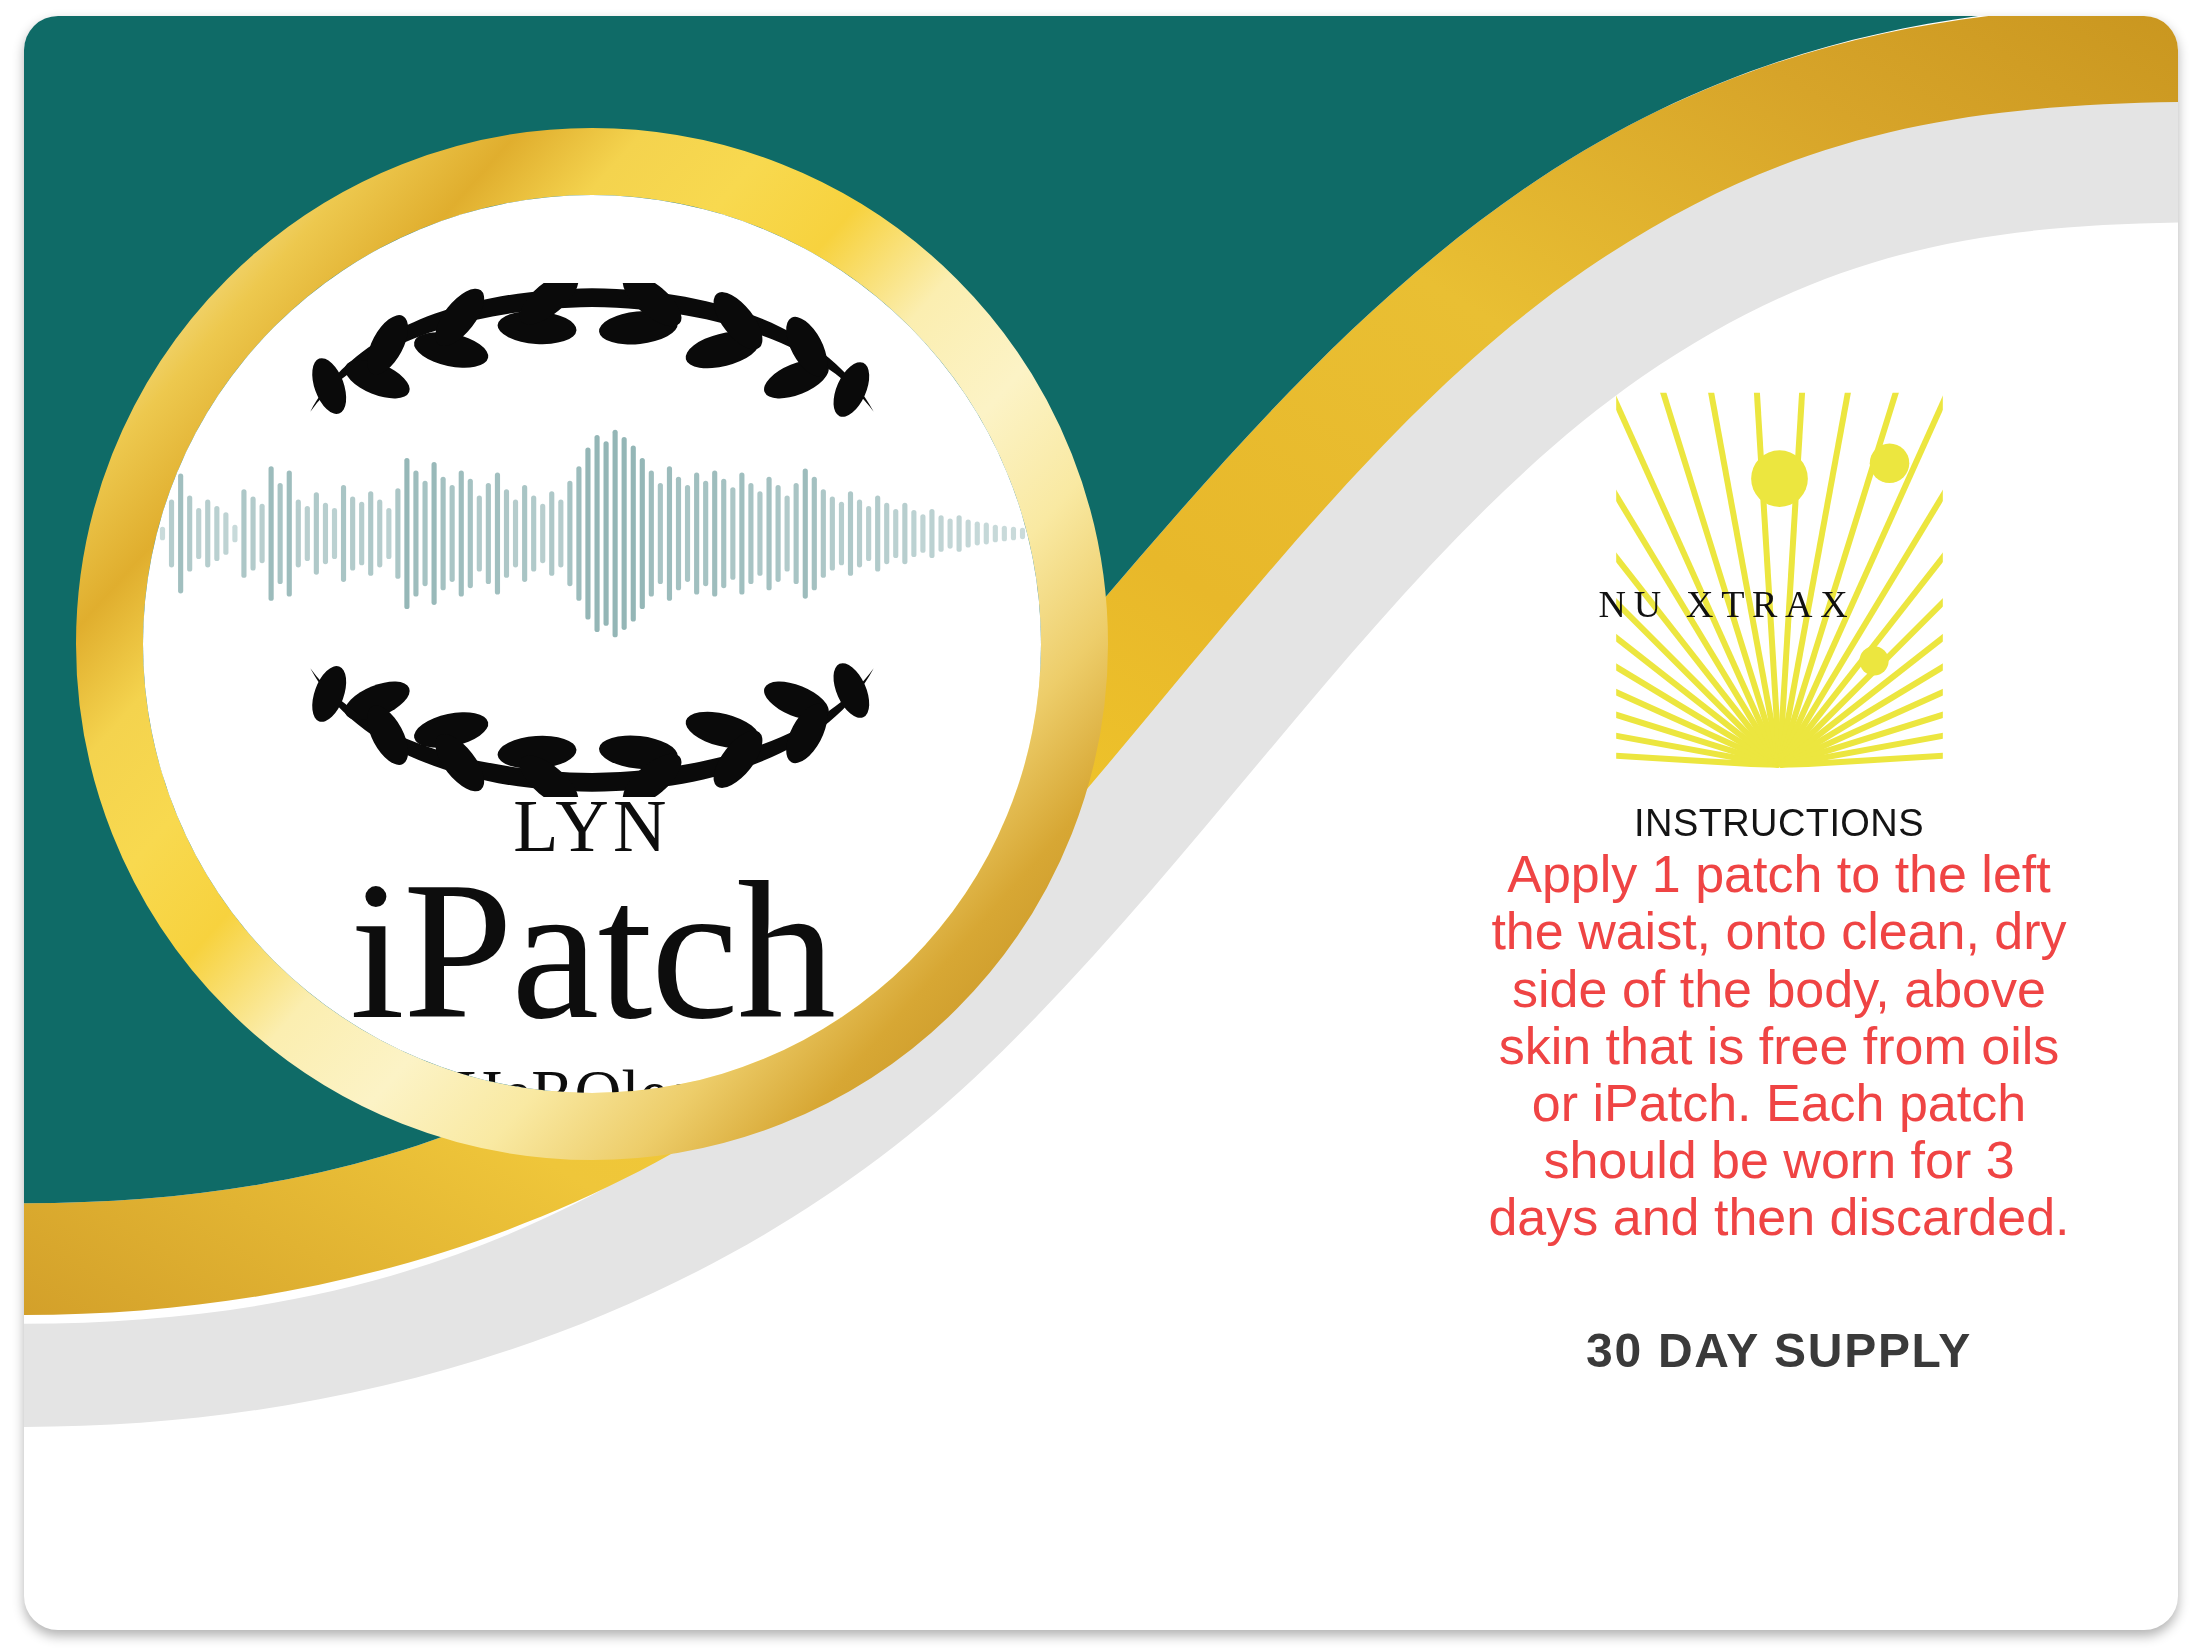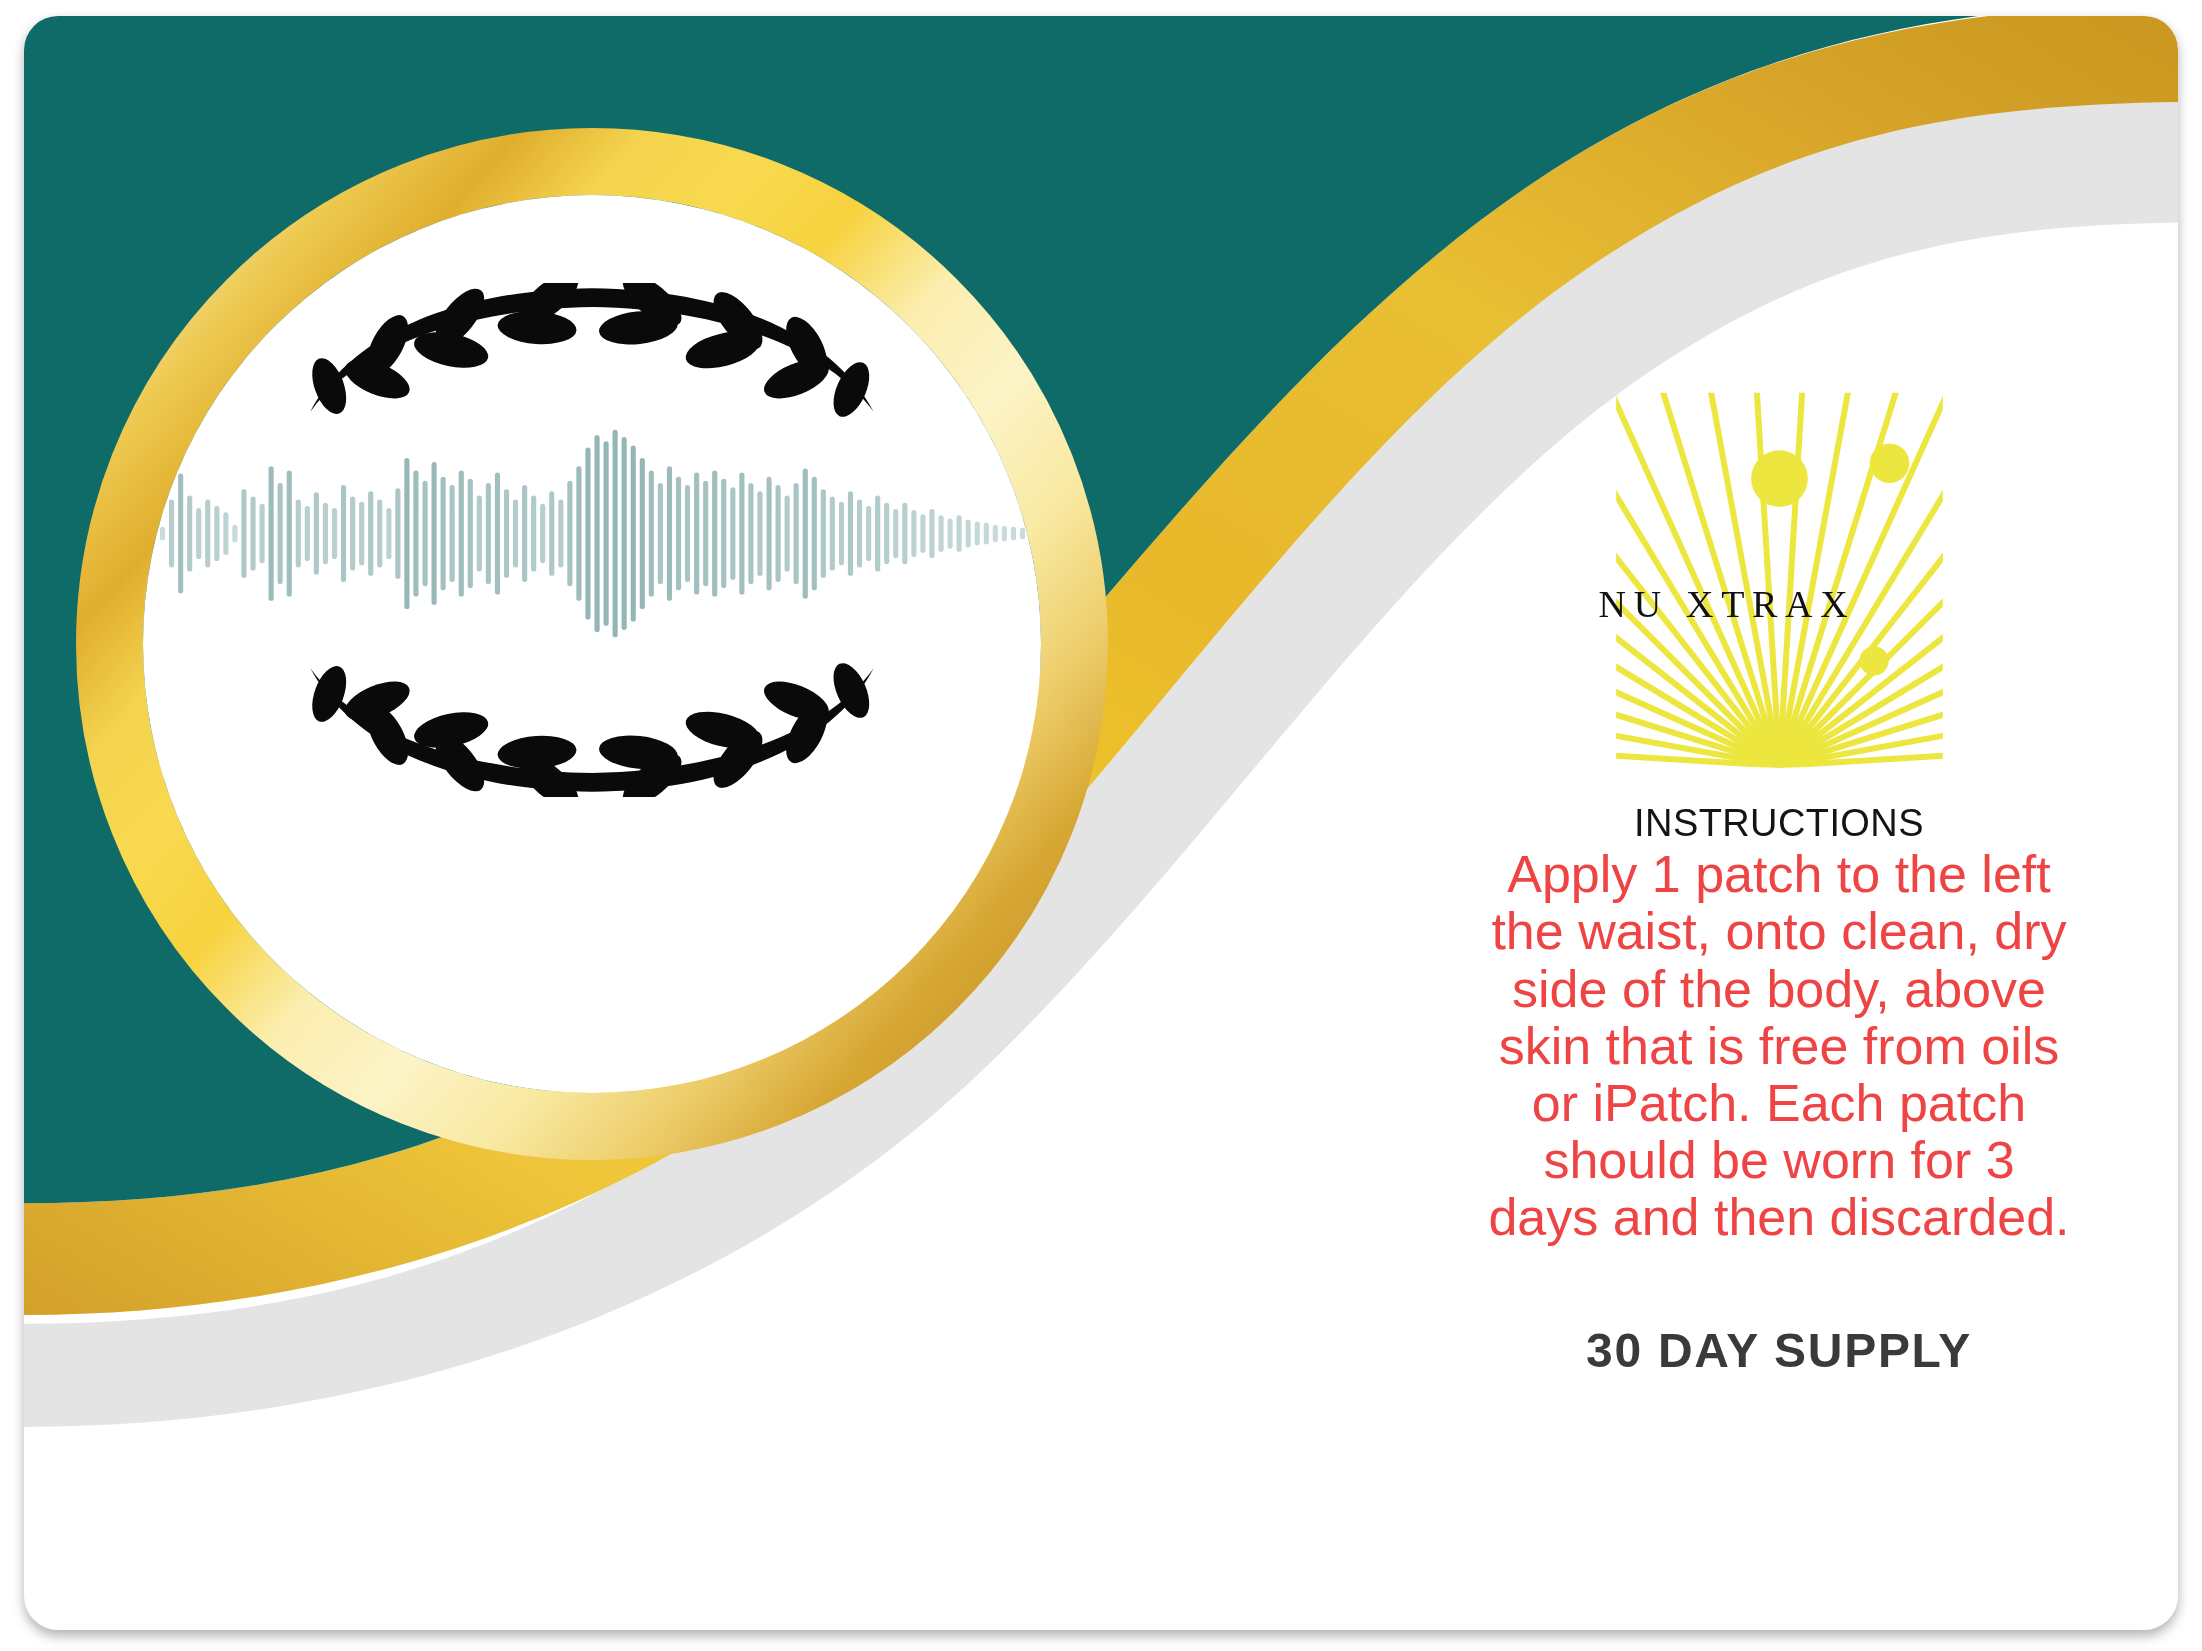--- a/index.html
+++ b/index.html
@@ -334,20 +334,28 @@
           <ellipse cx="404" cy="52" rx="46" ry="19" transform="rotate(-6 404 52)"></ellipse>
           <ellipse cx="420" cy="20" rx="42" ry="18" transform="rotate(40 420 20)"></ellipse>
           <ellipse cx="502" cy="78" rx="44" ry="19" transform="rotate(-14 502 78)"></ellipse>
           <ellipse cx="520" cy="44" rx="40" ry="18" transform="rotate(52 520 44)"></ellipse>
           <ellipse cx="588" cy="112" rx="40" ry="18" transform="rotate(-22 588 112)"></ellipse>
           <ellipse cx="600" cy="74" rx="38" ry="18" transform="rotate(62 600 74)"></ellipse>
           <ellipse cx="652" cy="124" rx="34" ry="17" transform="rotate(-66 652 124)"></ellipse>
         </g>
       </svg>
 
+      <div id="title-block">
+        <div id="brand-lyn">LYN</div>
+        <div id="product-name">iPatch</div>
+        <div id="ingredients">
+          <div>iHeRQles +</div>
+
+        </div>
+      </div>
 
     </div>
   </div>
 
   <div id="right-col">
 
     <div id="sunburst-wrap">
       <svg id="sunburst" viewBox="0 0 420 480">
         <defs>
             <clipPath id="sbclip">

